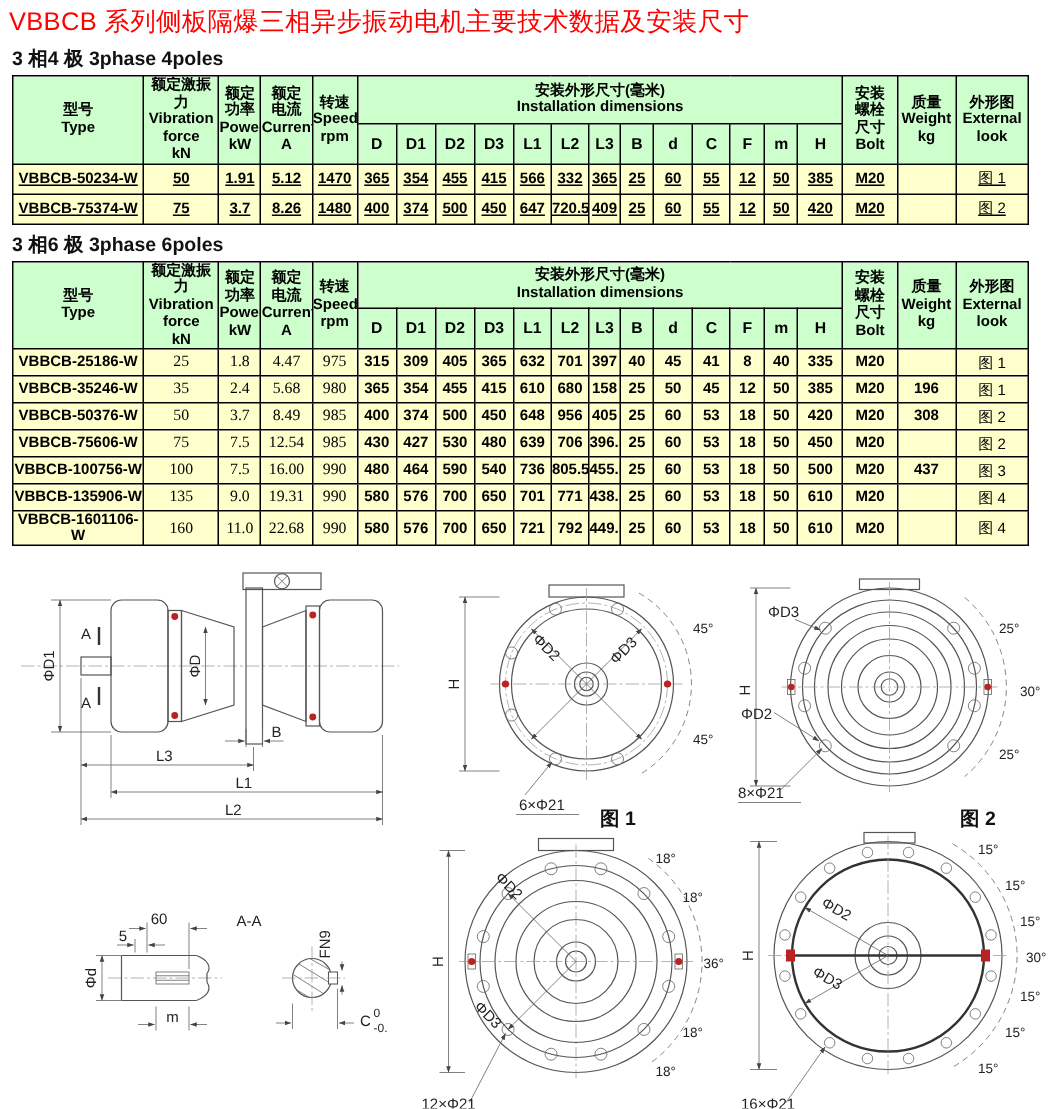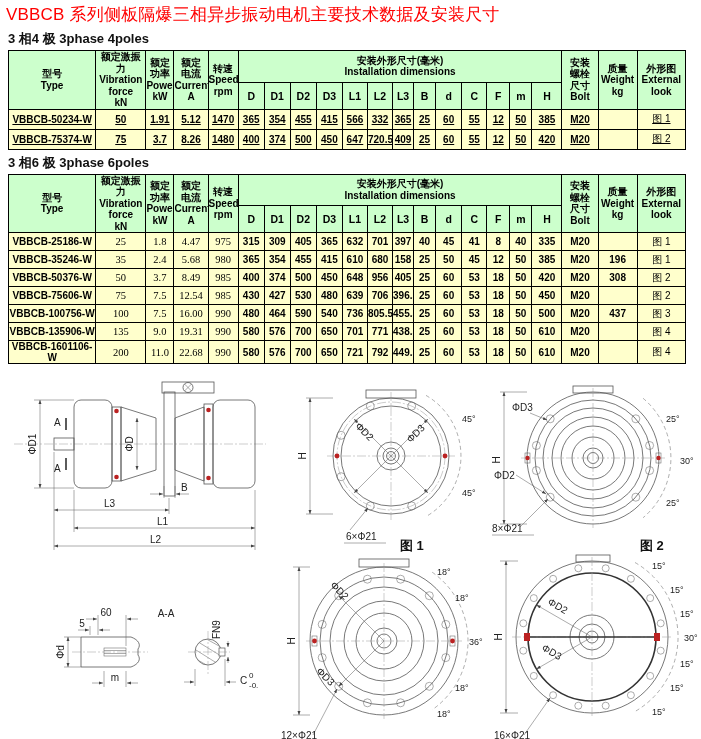--- a/index.html
+++ b/index.html
@@ -365,21 +365,21 @@
         <td>53</td>
         <td>18</td>
         <td>50</td>
         <td>610</td>
         <td>M20</td>
         <td></td>
         <td class="fig">图 4</td>
       </tr>
       <tr>
         <td class="model">VBBCB-1601106-W</td>
-        <td class="serif">200</td>
+        <td class="serif">160</td>
         <td class="serif">11.0</td>
         <td class="serif">22.68</td>
         <td class="serif">990</td>
         <td>580</td>
         <td>576</td>
         <td>700</td>
         <td>650</td>
         <td>721</td>
         <td>792</td>
         <td>449.5</td>

